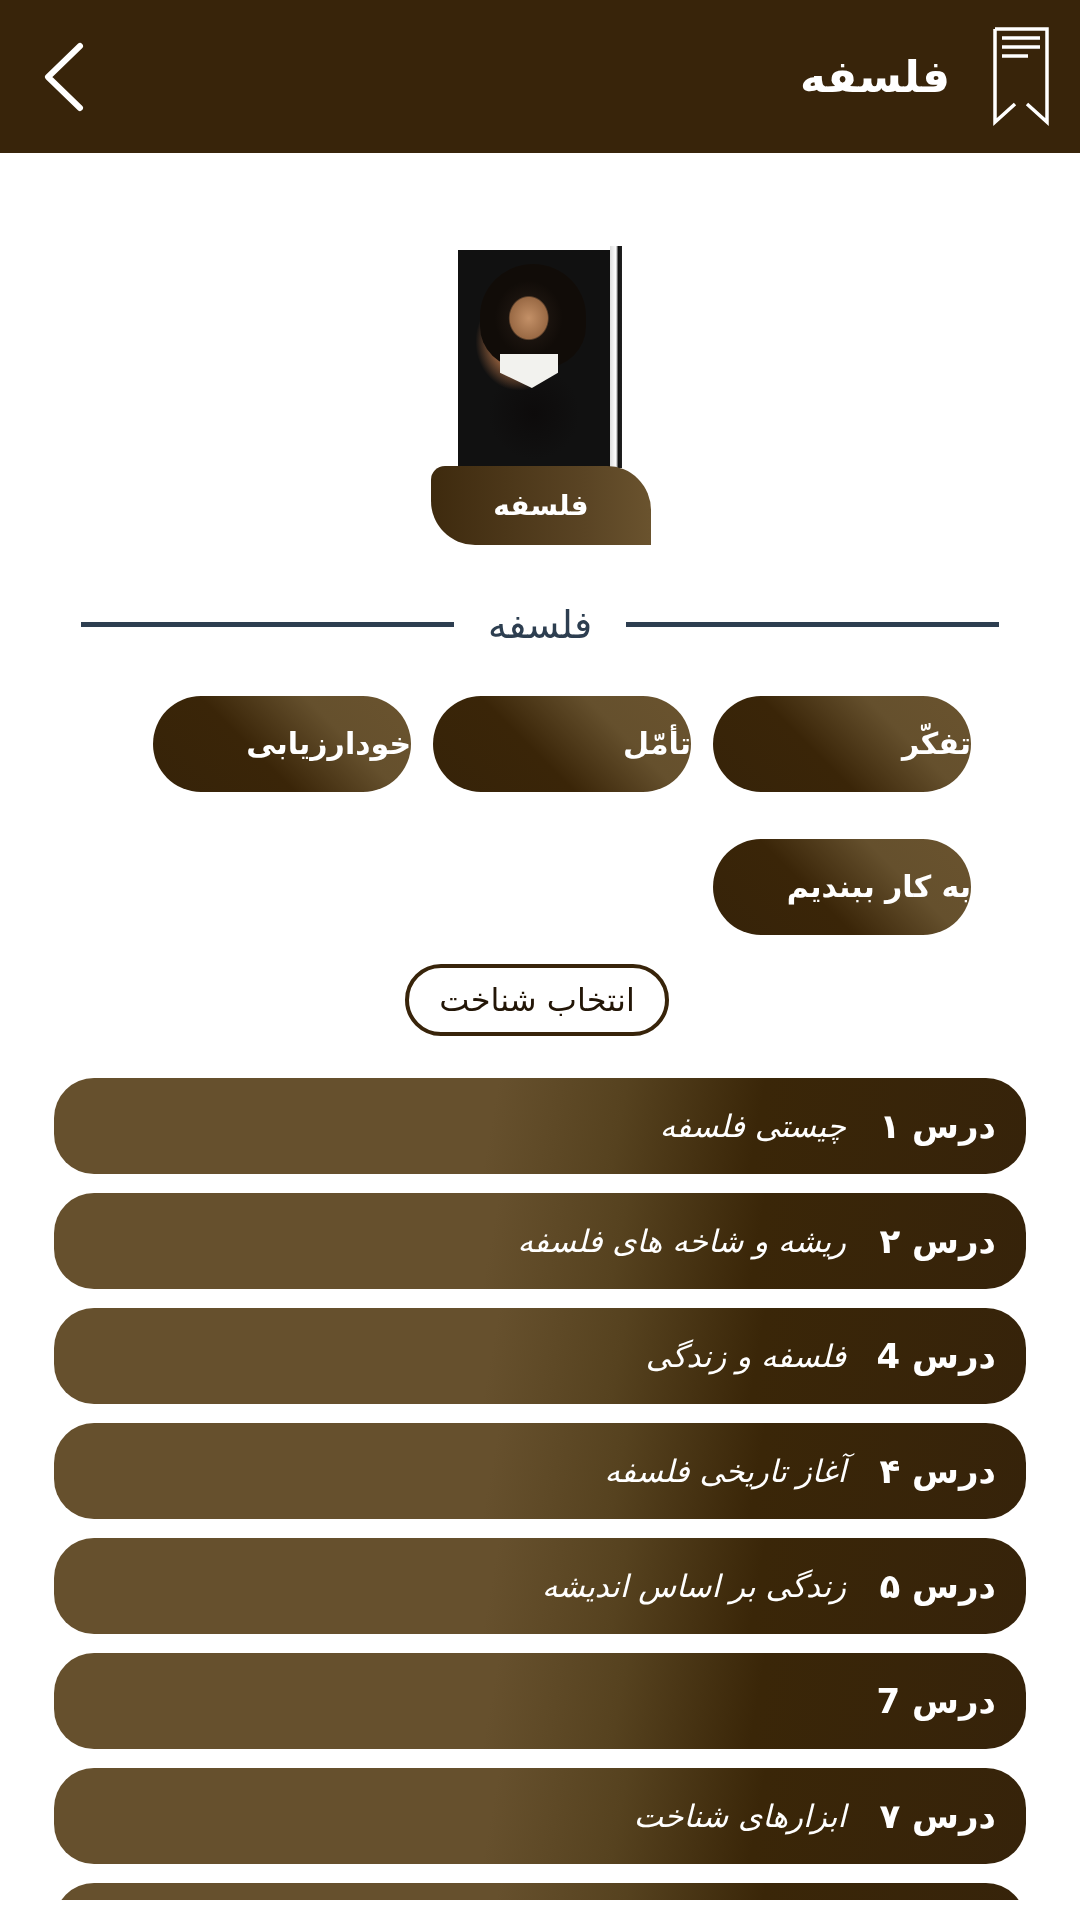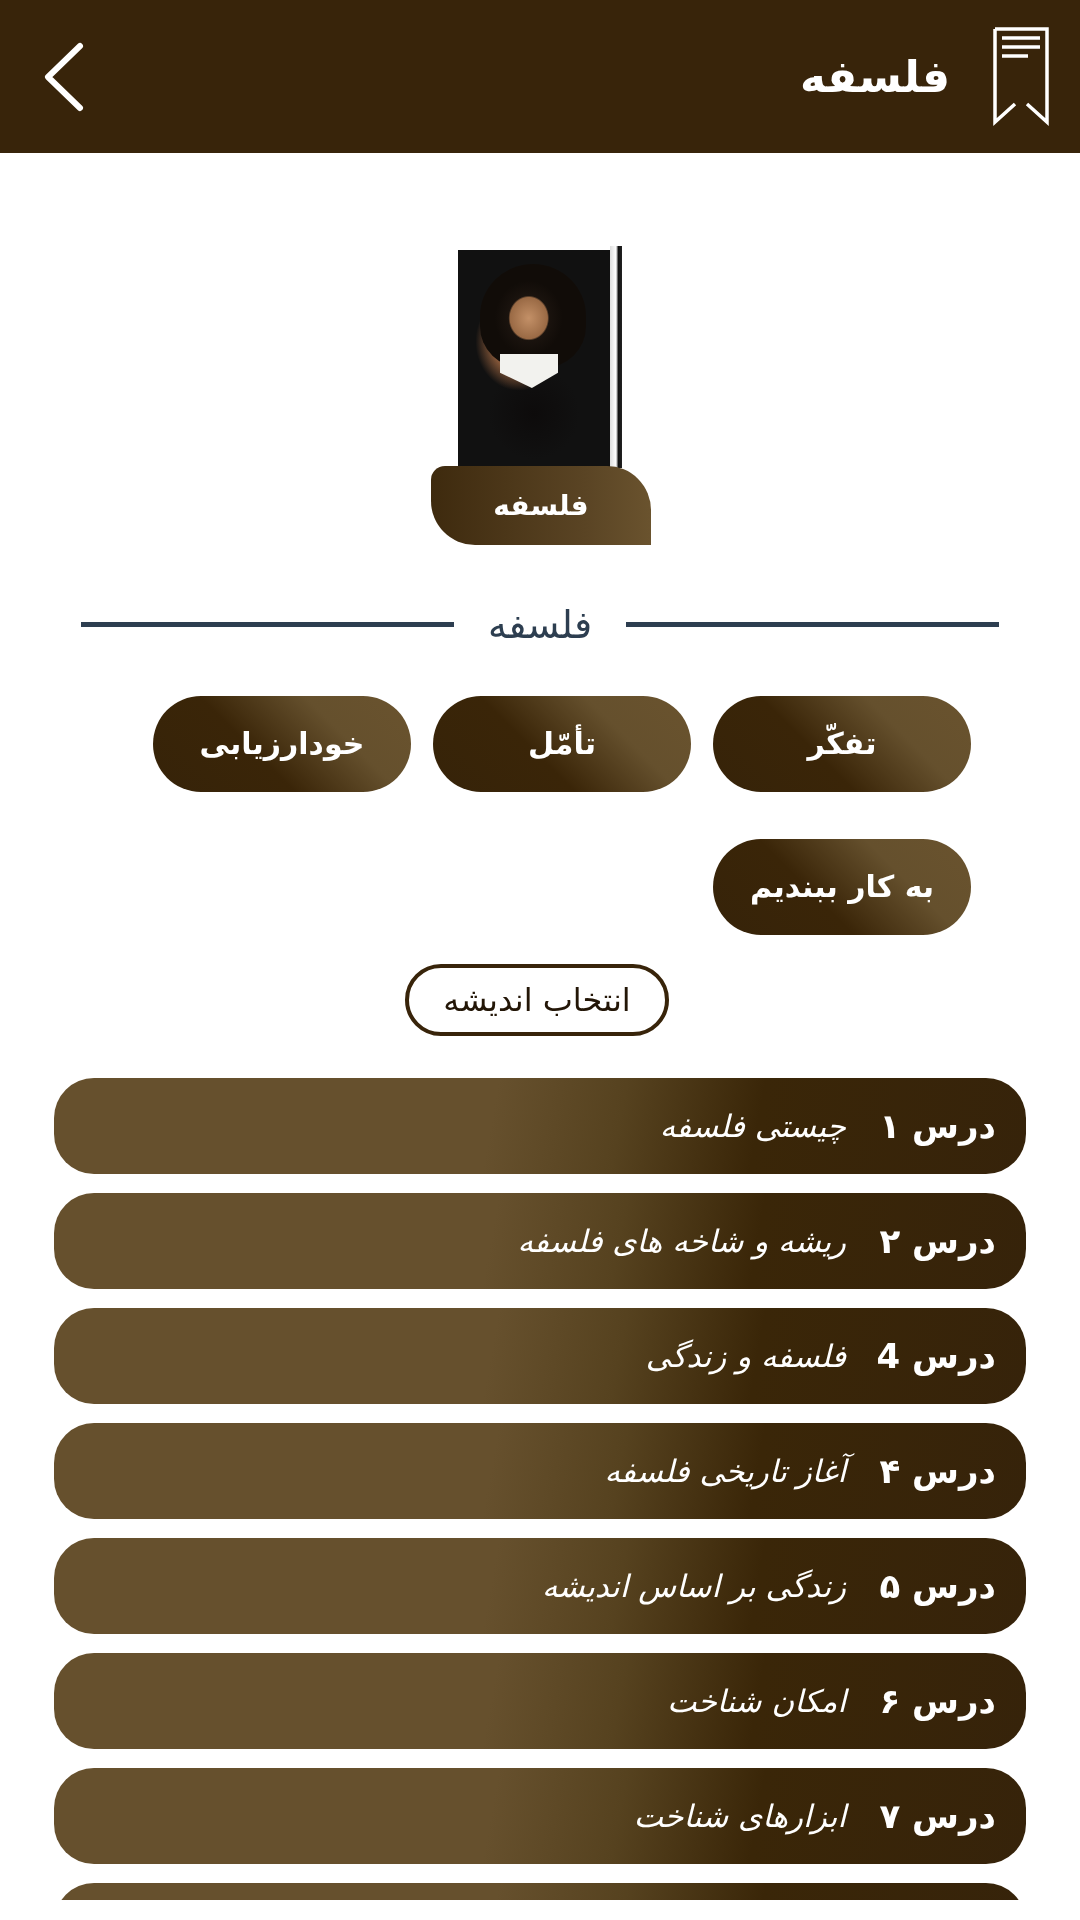--- a/index.html
+++ b/index.html
@@ -54,21 +54,21 @@
   .section-line.left { left: 0; width: 373px; }
   .section-line.right { right: 0; width: 373px; }
   .section-title {
     position: absolute; left: 373px; width: 172px; top: 0; height: 50px; line-height: 50px;
     text-align: center; color: #2d3e50; font-size: 38px;
   }
 
   .chip {
     position: absolute; width: 258px; height: 96px; border-radius: 48px;
     background: linear-gradient(225deg, #6a532e 0%, #65502d 30%, #3a2508 60%, #362309 100%);
-    color: #fff; font-size: 30px; font-weight: bold; text-align: center; line-height: 96px;
+    color: #fff; font-size: 30px; font-weight: bold; text-align: right; line-height: 96px;
     cursor: pointer;
   }
 
   .select-chapter {
     position: absolute; left: 405px; top: 964px; width: 264px; height: 72px;
     border: 4px solid #38240a; border-radius: 40px; box-sizing: border-box;
     color: #231607; font-size: 32px; text-align: center; line-height: 64px; background: #fff;
     cursor: pointer;
   }
 
@@ -123,21 +123,21 @@
   <div class="section-line left"></div>
   <div class="section-title">فلسفه</div>
   <div class="section-line right"></div>
 </div>
 
 <div class="chip" style="left:713px; top:696px;">تفکّر</div>
 <div class="chip" style="left:433px; top:696px;">تأمّل</div>
 <div class="chip" style="left:153px; top:696px;">خودارزیابی</div>
 <div class="chip" style="left:713px; top:811px;margin-top:28px;">به کار ببندیم</div>
 
-<div class="select-chapter">انتخاب اندیشه</div>
+<div class="select-chapter">انتخاب شناخت</div>
 
 <div class="lesson" style="top:1078px;">
   <span class="lesson-num">درس ۱</span>
   <span class="lesson-title">چیستی فلسفه</span>
 </div>
 <div class="lesson" style="top:1193px;">
   <span class="lesson-num">درس ۲</span>
   <span class="lesson-title">ریشه و شاخه های فلسفه</span>
 </div>
 <div class="lesson" style="top:1308px;">
@@ -146,22 +146,21 @@
 </div>
 <div class="lesson" style="top:1423px;">
   <span class="lesson-num">درس ۴</span>
   <span class="lesson-title">آغاز تاریخی فلسفه</span>
 </div>
 <div class="lesson" style="top:1538px;">
   <span class="lesson-num">درس ۵</span>
   <span class="lesson-title">زندگی بر اساس اندیشه</span>
 </div>
 <div class="lesson" style="top:1653px;">
-  <span class="lesson-num">درس ۶</span>
-  <span class="lesson-title">امکان شناخت</span>
+  <span class="lesson-num">درس 7</span>
 </div>
 <div class="lesson" style="top:1768px;">
   <span class="lesson-num">درس ۷</span>
   <span class="lesson-title">ابزارهای شناخت</span>
 </div>
 <div class="lesson" style="top:1883px;">
   <span class="lesson-num"></span>
   <span class="lesson-title"></span>
 </div>
 <div class="fade-bottom"></div>

